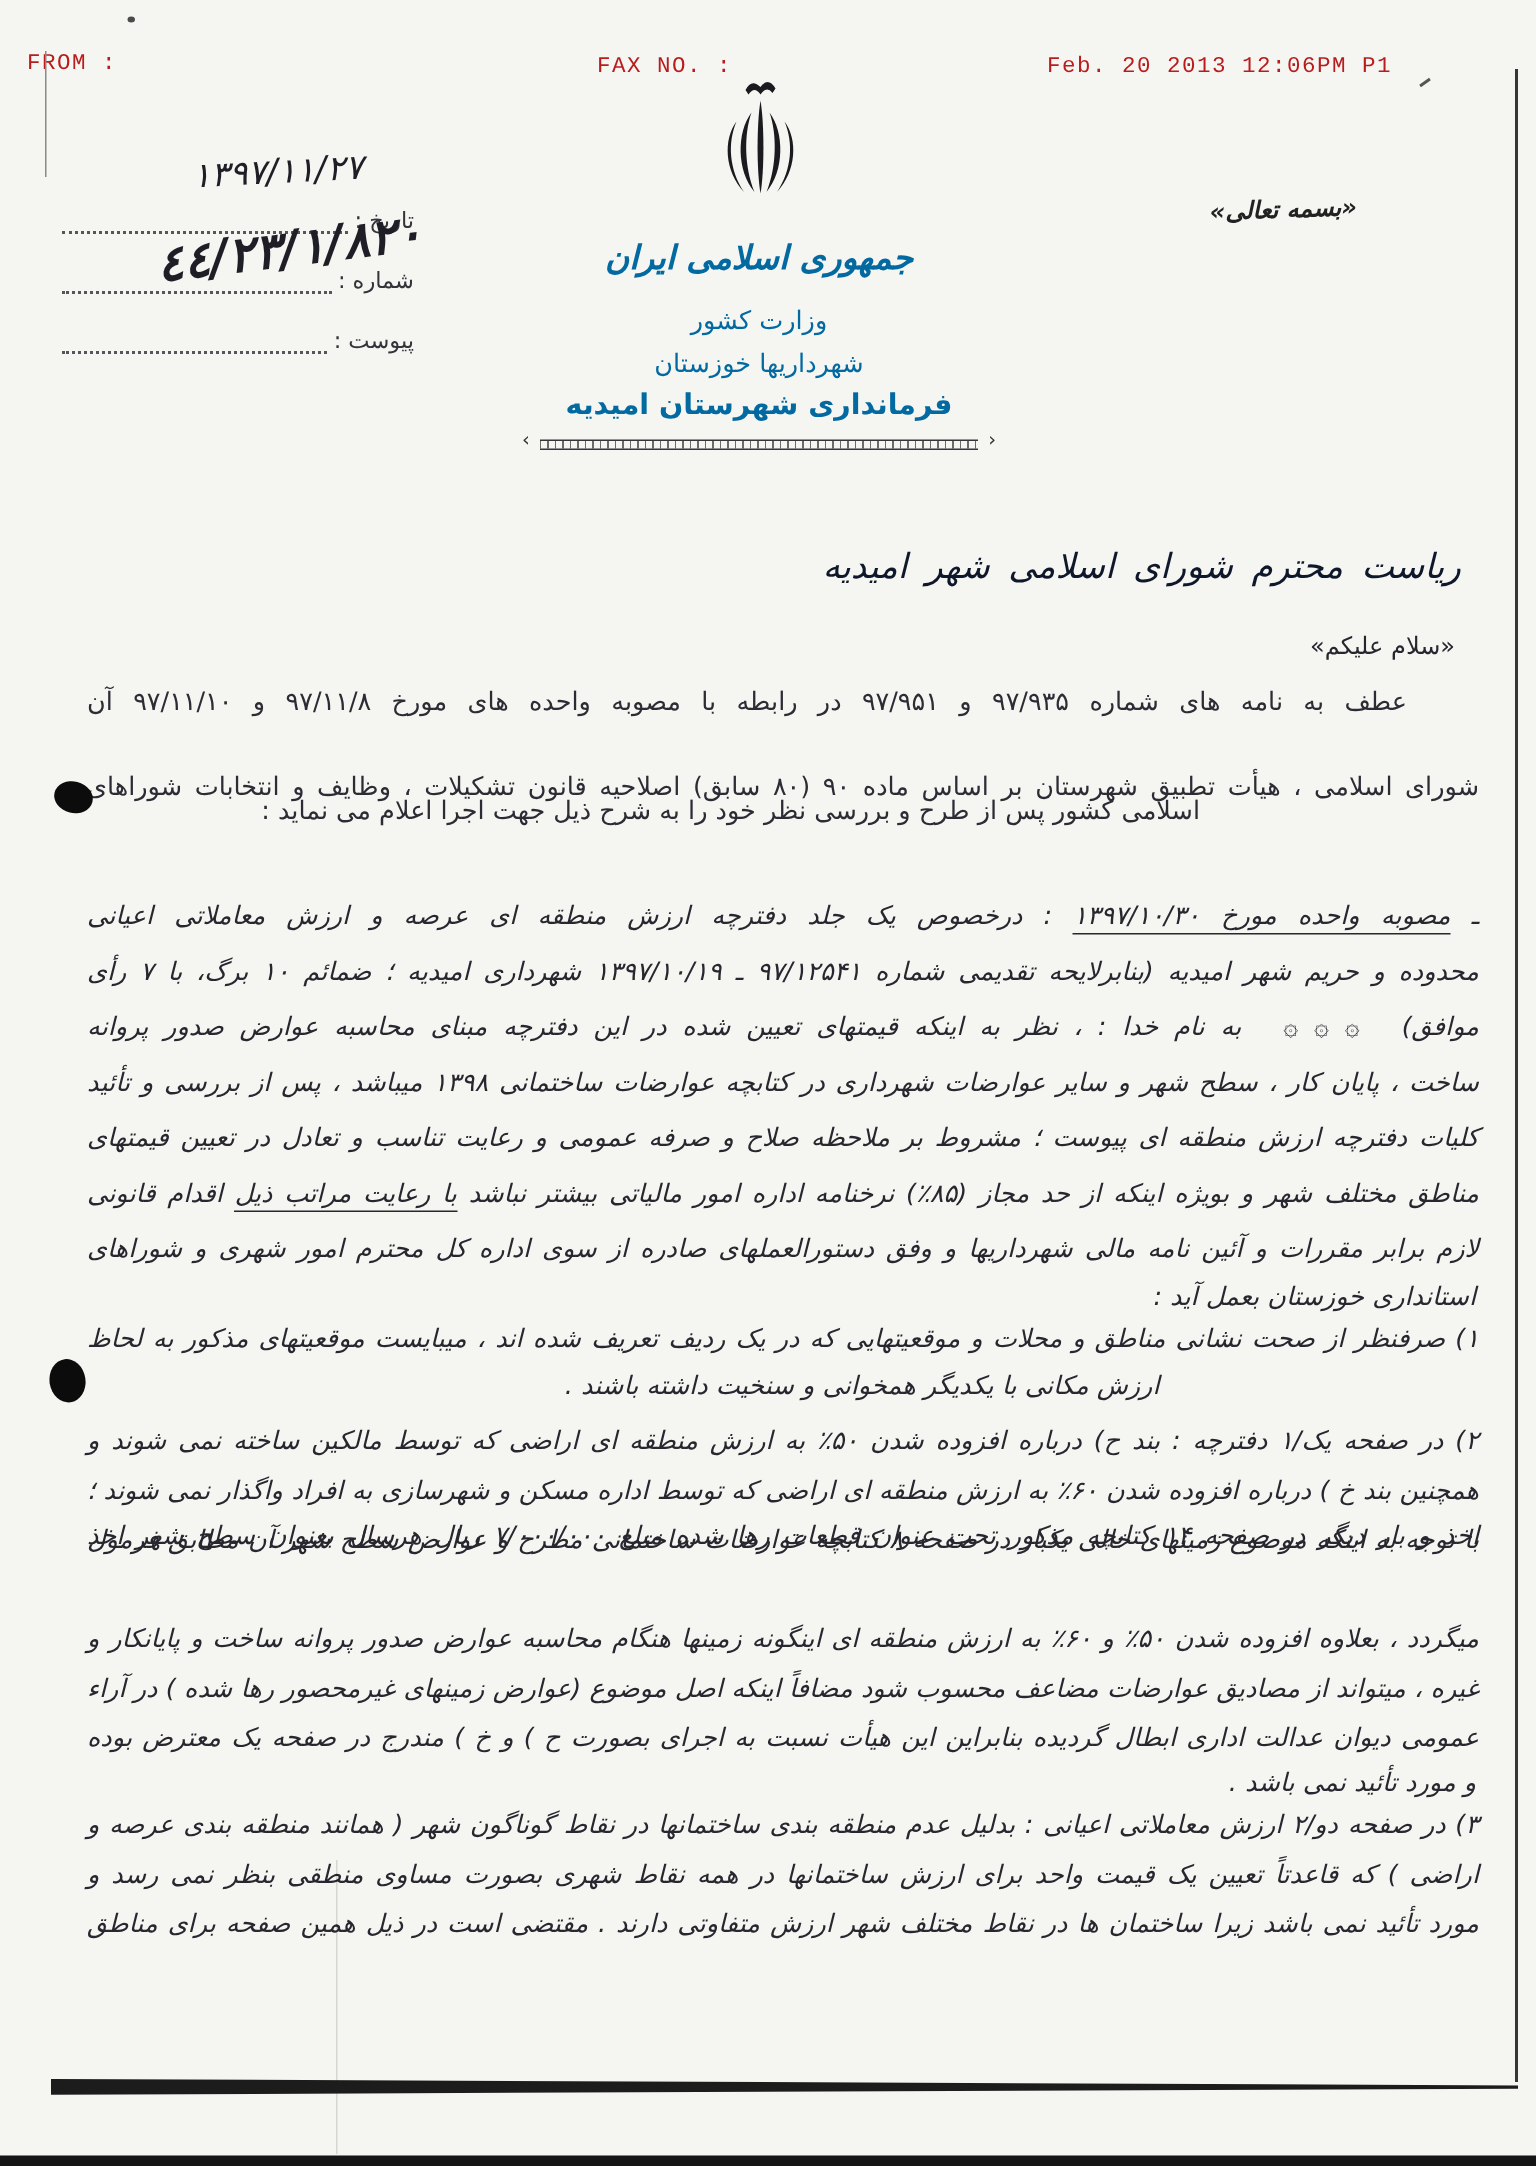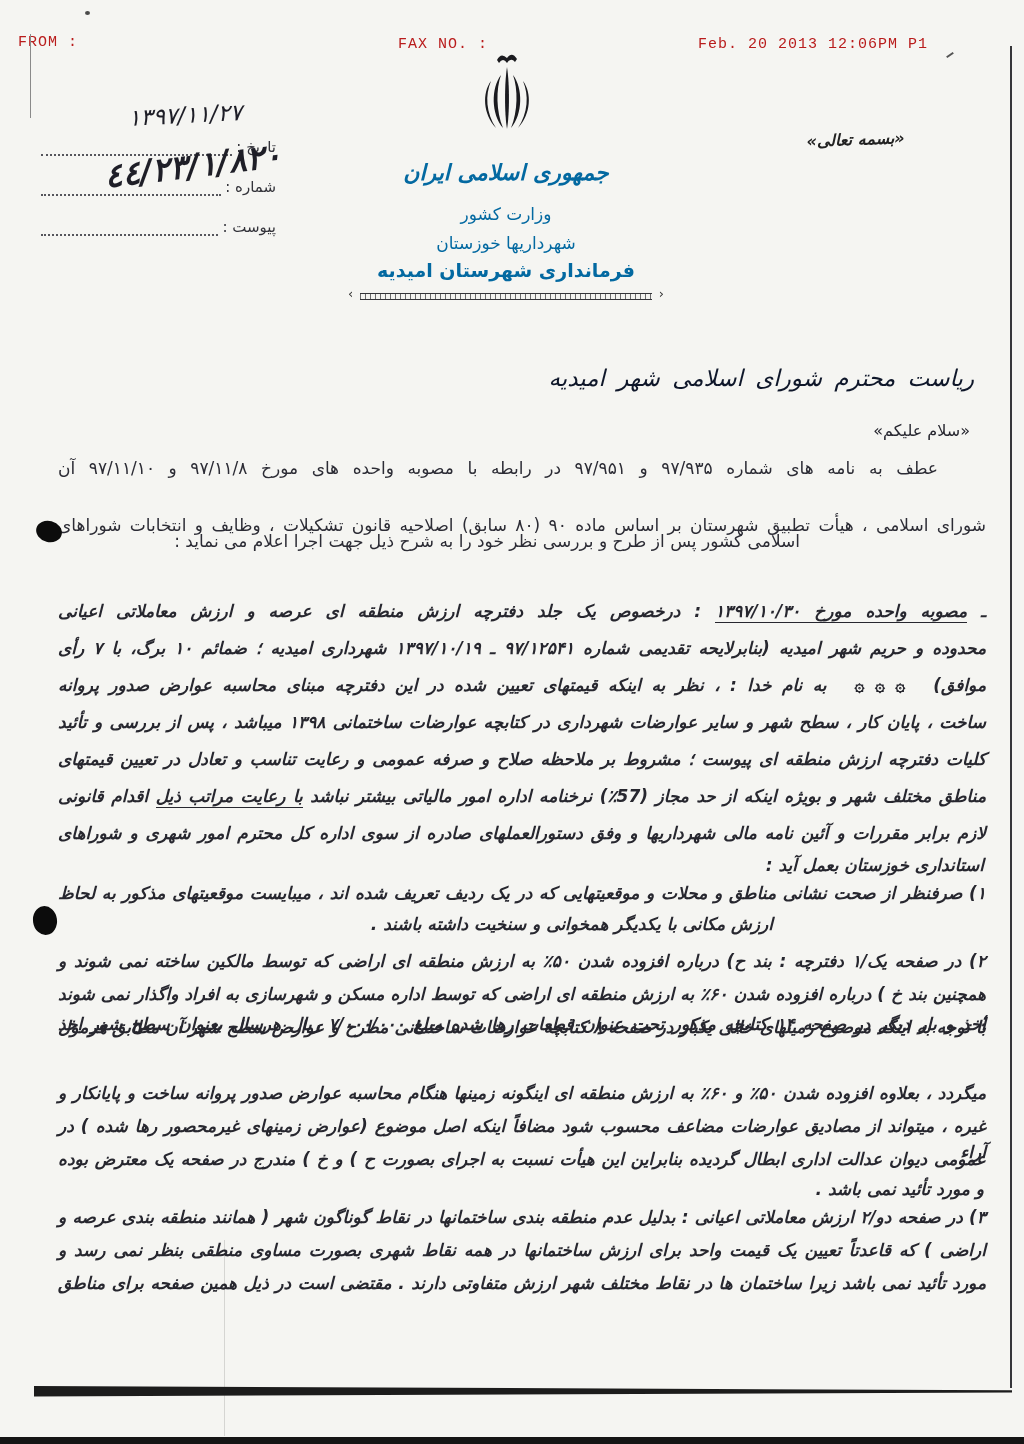--- a/index.html
+++ b/index.html
@@ -31,21 +31,21 @@
   .invocation{left:768px;top:130px;width:175px;text-align:center;direction:rtl;
       font-size:16px;font-weight:bold;font-style:italic;color:#222;transform:rotate(-2deg);letter-spacing:-1px;}
   
   .addressee{right:50px;top:349px;direction:rtl;white-space:nowrap;font-size:23px;color:#0f172a;font-style:italic;word-spacing:5px;margin-top:16px;}
   .salutation{right:54px;top:421px;direction:rtl;white-space:nowrap;font-size:16px;color:#26262f;}
   
   .jline{right:38px;left:58px;direction:rtl;text-align:justify;text-align-last:justify;
          font-size:17px;line-height:26px;color:#27272f;}
   .rline{direction:rtl;white-space:nowrap;font-size:17px;color:#27272f;}
   .typed{font-style:normal;color:#2c2c35;}
-  .handtxt{font-style:italic;font-weight:bold;}
+  .handtxt{font-style:italic;}
   .uline{border-bottom:1.6px solid currentColor;padding-bottom:1px;}
   .stars{margin:0 28px;letter-spacing:10px;font-style:normal;}
   
   .punch{background:#0c0c0c;border-radius:50%;}
   .edge-line-right{left:1010px;top:46px;width:2px;height:1342px;background:#36363a;}
   .edge-line-left{left:30px;top:34px;width:1px;height:84px;background:#8a8a8a;}
   .crease{left:224px;top:1240px;width:1px;height:196px;background:rgba(0,0,0,0.13);}
   .wedge{left:34px;top:1385px;right:12px;height:12px;background:#1c1c1c;
          clip-path:polygon(0 8%,100% 44%,100% 62%,0 96%);}
   .bottom-strip{left:0;top:1437px;width:1024px;height:7px;background:#151515;}
@@ -107,21 +107,21 @@
 <div class="abs jline handtxt" style="top:598px;">
   <span>ـ </span><span class="uline">مصوبه واحده مورخ ۱۳۹۷/۱۰/۳۰</span><span> : درخصوص یک جلد دفترچه ارزش منطقه ای عرصه و ارزش معاملاتی اعیانی</span>
 </div>
 <div class="abs jline handtxt" style="top:635px;">محدوده و حریم شهر امیدیه (بنابرلایحه تقدیمی شماره ۹۷/۱۲۵۴۱ ـ ۱۳۹۷/۱۰/۱۹ شهرداری امیدیه ؛ ضمائم ۱۰ برگ، با ۷ رأی</div>
 <div class="abs jline handtxt" style="top:672px;">
   <span>موافق)</span><span class="stars">۞ ۞ ۞</span><span>به نام خدا : ، نظر به اینکه قیمتهای تعیین شده در این دفترچه مبنای محاسبه عوارض صدور پروانه</span>
 </div>
 <div class="abs jline handtxt" style="top:709px;">ساخت ، پایان کار ، سطح شهر و سایر عوارضات شهرداری در کتابچه عوارضات ساختمانی ۱۳۹۸ میباشد ، پس از بررسی و تأئید</div>
 <div class="abs jline handtxt" style="top:746px;">کلیات دفترچه ارزش منطقه ای پیوست ؛ مشروط بر ملاحظه صلاح و صرفه عمومی و رعایت تناسب و تعادل در تعیین قیمتهای</div>
 <div class="abs jline handtxt" style="top:783px;">
-  <span>مناطق مختلف شهر و بویژه اینکه از حد مجاز (57٪) نرخنامه اداره امور مالیاتی بیشتر نباشد </span><span class="uline">با رعایت مراتب ذیل</span><span> اقدام قانونی</span>
+  <span>مناطق مختلف شهر و بویژه اینکه از حد مجاز (۸۵٪) نرخنامه اداره امور مالیاتی بیشتر نباشد </span><span class="uline">با رعایت مراتب ذیل</span><span> اقدام قانونی</span>
 </div>
 <div class="abs jline handtxt" style="top:820px;">لازم برابر مقررات و آئین نامه مالی شهرداریها و وفق دستورالعملهای صادره از سوی اداره کل محترم امور شهری و شوراهای</div>
 <div class="abs rline handtxt" style="top:855px;right:40px;">استانداری خوزستان بعمل آید :</div>
 
 <div class="abs jline handtxt" style="top:880px;">۱) صرفنظر از صحت نشانی مناطق و محلات و موقعیتهایی که در یک ردیف تعریف شده اند ، میبایست موقعیتهای مذکور به لحاظ</div>
 <div class="abs rline handtxt" style="top:914px;right:251px;">ارزش مکانی با یکدیگر همخوانی و سنخیت داشته باشند .</div>
 
 <div class="abs jline handtxt" style="top:948px;">۲) در صفحه یک/۱ دفترچه : بند ح) درباره افزوده شدن ۵۰٪ به ارزش منطقه ای اراضی که توسط مالکین ساخته نمی شوند و</div>
 <div class="abs jline handtxt" style="top:981px;">همچنین بند خ ) درباره افزوده شدن ۶۰٪ به ارزش منطقه ای اراضی که توسط اداره مسکن و شهرسازی به افراد واگذار نمی شوند ؛</div>
 <div class="abs jline handtxt" style="top:1014px;">با توجه به اینکه موضوع زمینهای خالی یکبار در صفحه ۸ کتابچه عوارضات ساختمانی مطرح و عوارض سطح شهر آن مطابق فرمول</div>

